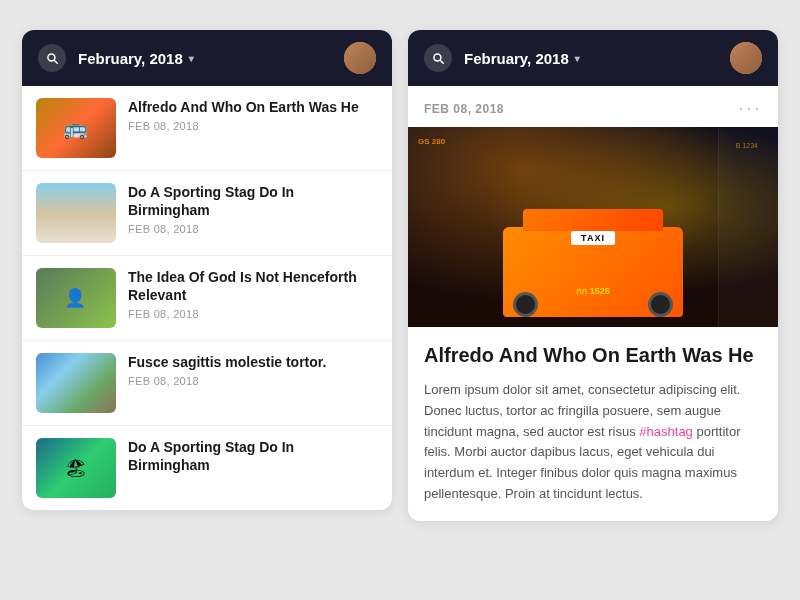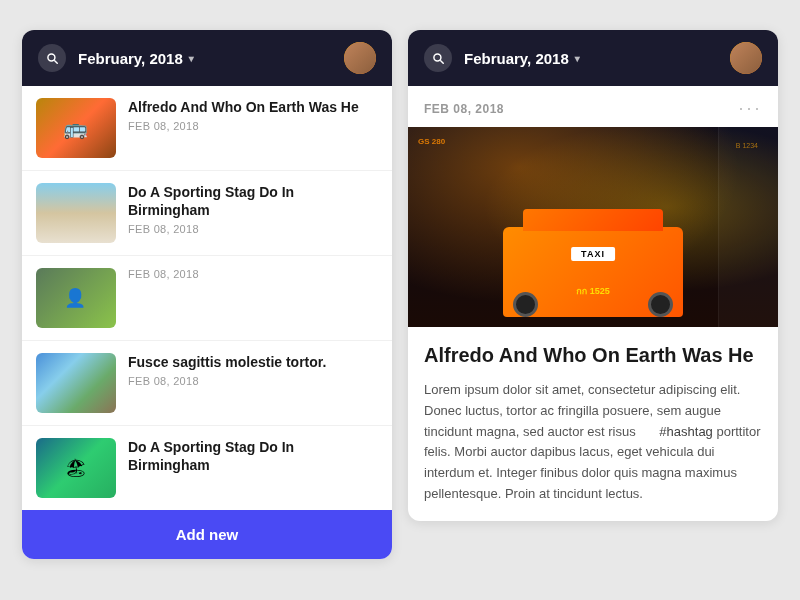--- a/index.html
+++ b/index.html
@@ -197,22 +197,21 @@
       color: #1a1a1a;
       line-height: 1.25;
       margin-bottom: 12px;
     }
     .detail-body {
       font-size: 13px;
       color: #555;
       line-height: 1.6;
     }
     .hashtag {
-      color: #404040;
-      margin-left: 20px;
+      color: #ec4899;
     }
   </style>
 </head>
 <body>
 
 <div class="container">
 
   <div class="left-panel">
     <div class="panel-header">
       <div class="search-icon-wrap">
@@ -240,40 +239,40 @@
         <div class="list-item">
       <div class="list-thumb thumb-2"></div>
       <div class="list-item-text">
         <div class="list-item-title">Do A Sporting Stag Do In Birmingham</div>
         <div class="list-item-date">FEB 08, 2018</div>
       </div>
     </div>
         <div class="list-item">
       <div class="list-thumb thumb-3"></div>
       <div class="list-item-text">
+        <div class="list-item-title">The Idea Of God Is Not Henceforth Relevant</div>
         <div class="list-item-date">FEB 08, 2018</div>
       </div>
     </div>
         <div class="list-item">
       <div class="list-thumb thumb-4"></div>
       <div class="list-item-text">
         <div class="list-item-title">Fusce sagittis molestie tortor.</div>
         <div class="list-item-date">FEB 08, 2018</div>
       </div>
     </div>
         <div class="list-item">
       <div class="list-thumb thumb-5"></div>
       <div class="list-item-text">
         <div class="list-item-title">Do A Sporting Stag Do In Birmingham</div>
 
       </div>
     </div>
       </div>
 
-    <div class="add-new-btn">Add new</div>
   </div>
 
   <div class="right-panel">
     <div class="right-header">
       <div class="search-icon-wrap">
         <svg viewBox="0 0 24 24">
             <path d="M21 21l-4.35-4.35M17 11A6 6 0 1 1 5 11a6 6 0 0 1 12 0z" stroke="#fff" stroke-width="2.5" fill="none" stroke-linecap="round"></path>
           </svg>
       </div>
       <div class="header-title">
@@ -289,21 +288,21 @@
       <span class="detail-date">FEB 08, 2018</span>
       <span class="more-dots">···</span>
     </div>
 
     <div class="detail-image">
       <div class="taxi-scene">
         <div class="city-lights"></div>
         <div style="position:absolute;top:0;left:0;right:0;bottom:0;background:radial-gradient(ellipse at 30% 20%, rgba(255,140,0,0.4) 0%, transparent 60%), radial-gradient(ellipse at 70% 40%, rgba(255,200,0,0.3) 0%, transparent 50%), linear-gradient(180deg, #0a0a1a 0%, #1a0a05 100%);"></div>
         <div style="position:absolute;bottom:10px;left:50%;transform:translateX(-50%);width:180px;height:90px;background:linear-gradient(135deg,#ff8c00,#ff5500);border-radius:6px 6px 4px 4px;">
           <div style="position:absolute;top:-18px;left:20px;right:20px;height:22px;background:linear-gradient(135deg,#ff7700,#ff4400);border-radius:4px 4px 0 0;"></div>
-          <div style="position:absolute;top:4px;left:50%;transform:translateX(-50%);background:#fff;color:#000;font-size:9px;font-weight:900;padding:2px 10px;border-radius:2px;letter-spacing:1px;margin-top:16px;">TAXI</div>
+          <div style="position:absolute;top:4px;left:50%;transform:translateX(-50%);background:#fff;color:#000;font-size:9px;font-weight:900;padding:2px 10px;border-radius:2px;letter-spacing:1px;">TAXI</div>
           <div style="position:absolute;bottom:19px;left:50%;transform:translateX(-50%);color:#ffdd00;font-size:9px;font-weight:700;">กก 1525</div>
           <div style="position:absolute;bottom:0;left:10px;width:25px;height:25px;background:#222;border-radius:50%;border:3px solid #555;"></div>
           <div style="position:absolute;bottom:0;right:10px;width:25px;height:25px;background:#222;border-radius:50%;border:3px solid #555;"></div>
         </div>
         <div style="position:absolute;top:10px;left:10px;font-size:8px;color:#ff8c00;opacity:0.8;font-weight:600;">GS 280</div>
         <div style="position:absolute;top:15px;right:20px;font-size:7px;color:#ffa500;opacity:0.6;">B 1234</div>
         <div style="position:absolute;top:0;right:0;width:60px;height:100%;background:rgba(255,255,255,0.03);border-left:1px solid rgba(255,255,255,0.05);"></div>
       </div>
     </div>
 

